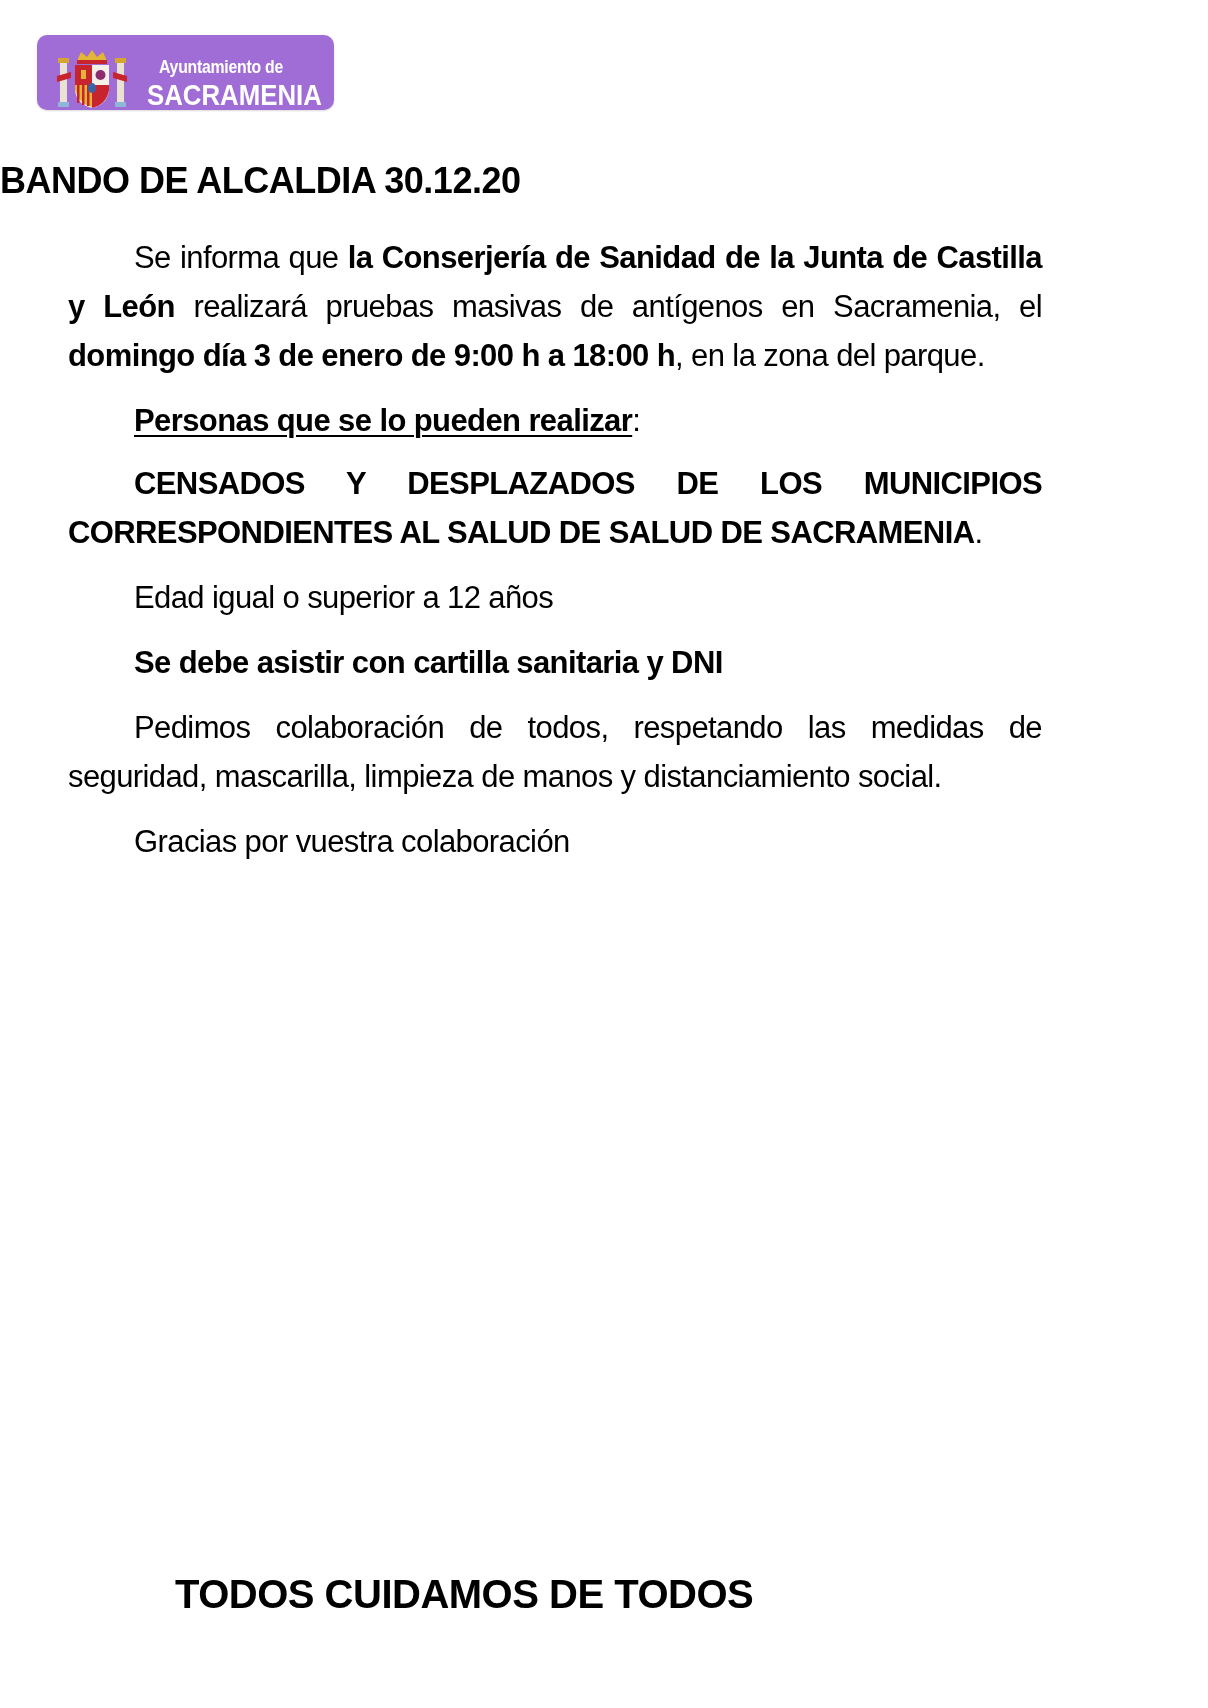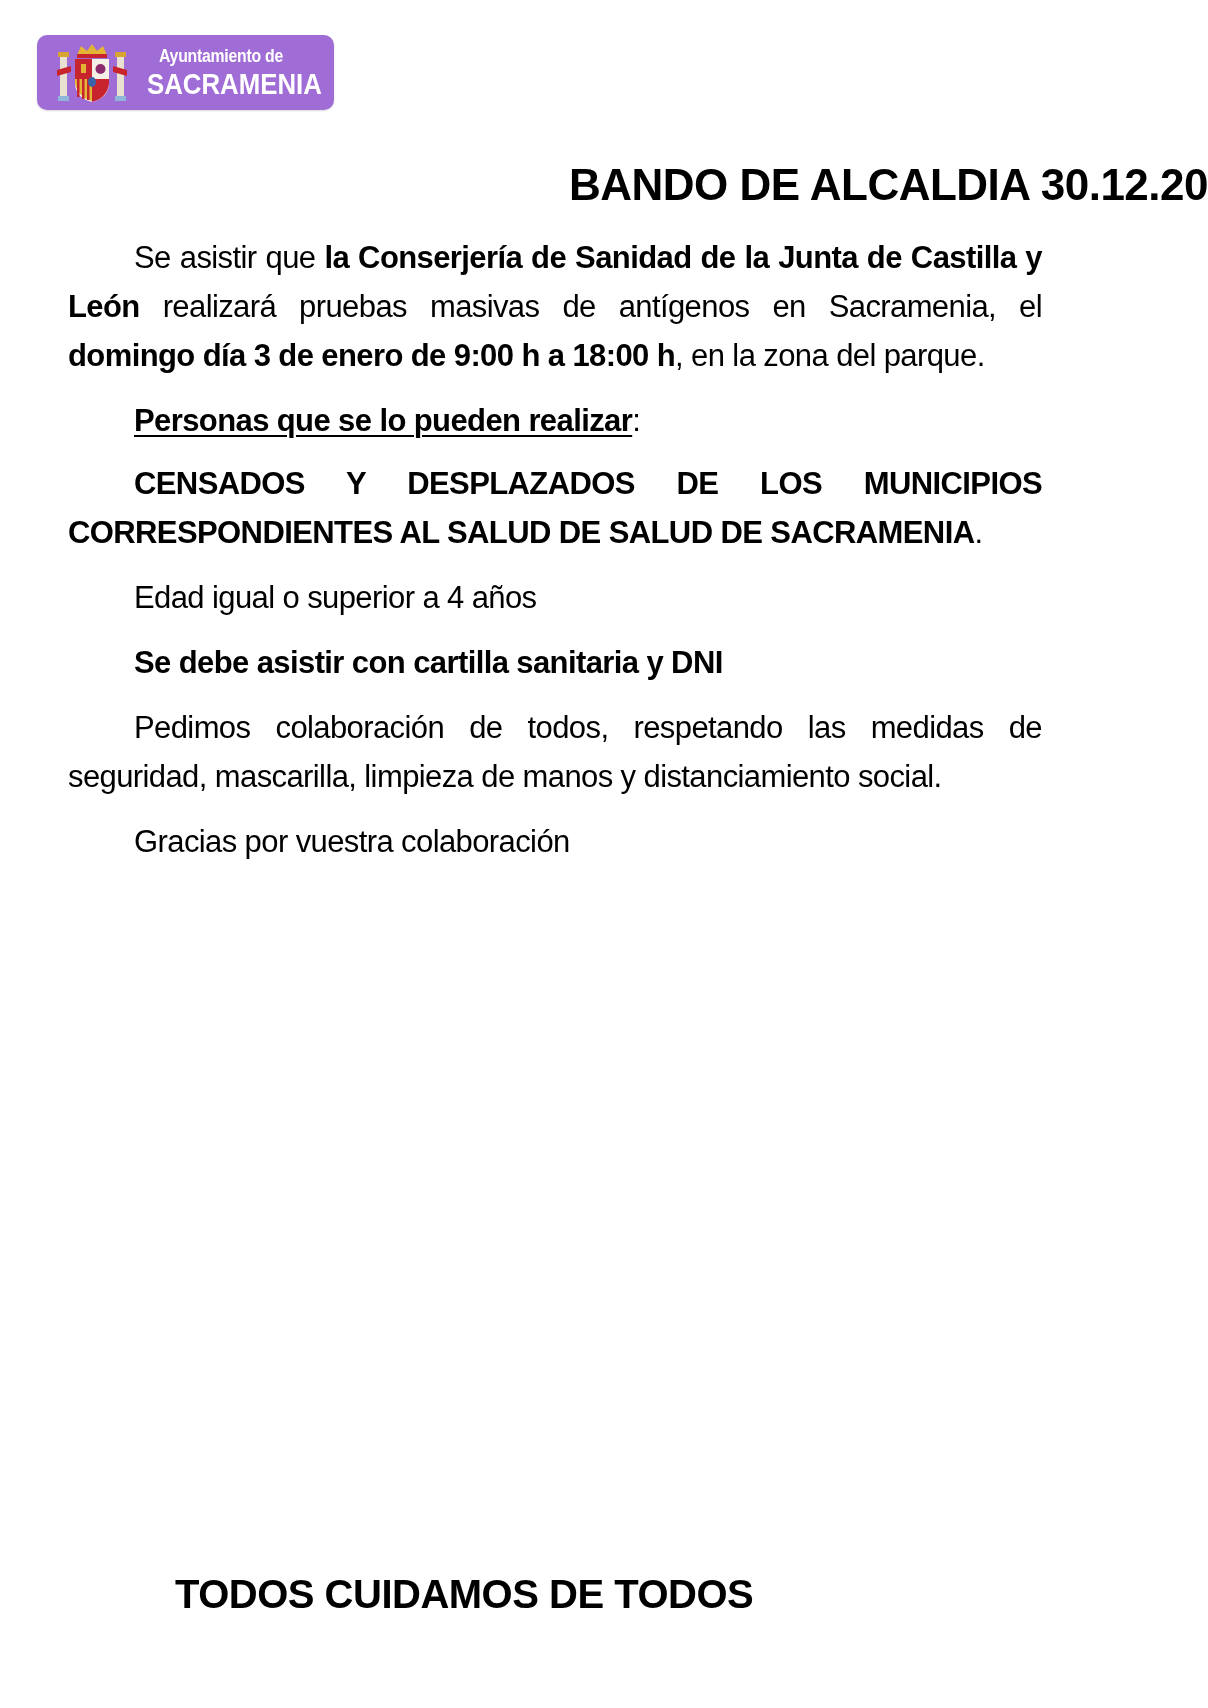--- a/index.html
+++ b/index.html
@@ -13,21 +13,21 @@
     }
     .logo {
       position: absolute;
       left: 37px;
       top: 35px;
       width: 297px;
       height: 75px;
       background: #a06cd5;
       border-radius: 10px;
       display: flex;
-      align-items: center;
+      align-items: flex-end;
       box-shadow: 0 1px 2px rgba(0,0,0,0.15);
     }
     .crest {
       width: 70px;
       height: 62px;
       margin-left: 20px;
       position: relative;
     }
     .crest svg { width: 70px; height: 62px; display: block; }
     .logo-text {
@@ -54,23 +54,23 @@
       letter-spacing: 0px;
       transform: scaleX(0.86);
       transform-origin: left;
     }
 
     .title {
       position: absolute;
       left: 0;
       width: 1208px;
       top: 160px;
-      text-align: right;
+      text-align: left;
       font-weight: bold;
-      font-size: 44px;
+      font-size: 36px;
       letter-spacing: -0.5px;
       margin: 0;
     }
 
     .doc {
       position: absolute;
       left: 68px;
       width: 974px;
       top: 233px;
       font-size: 31px;
@@ -142,29 +142,29 @@
   </div>
   <div class="logo-text">
     <span class="logo-line1">Ayuntamiento de</span>
     <span class="logo-line2">SACRAMENIA</span>
   </div>
 </div>
 
 <h1 class="title">BANDO DE ALCALDIA 30.12.20</h1>
 
 <div class="doc">
-  <p class="indent"><span>Se asistir que </span><b>la Conserjería de Sanidad de la Junta de Castilla y León</b><span> realizará pruebas masivas de antígenos en Sacramenia, el </span><b>domingo día 3 de enero de 9:00 h a 18:00 h</b><span>, en la zona del parque.</span></p>
+  <p class="indent"><span>Se informa que </span><b>la Conserjería de Sanidad de la Junta de Castilla y León</b><span> realizará pruebas masivas de antígenos en Sacramenia, el </span><b>domingo día 3 de enero de 9:00 h a 18:00 h</b><span>, en la zona del parque.</span></p>
 
 
   <p class="indent sp-16"><u><b>Personas que se lo pueden realizar</b></u><span>:</span></p>
 
   <p class="indent sp-14 caps-first"><b>CENSADOS Y DESPLAZADOS DE LOS MUNICIPIOS</b></p>
   <p class="caps"><b>CORRESPONDIENTES AL SALUD DE SALUD DE SACRAMENIA</b><span>.</span></p>
 
-  <p class="indent sp-16"><span>Edad igual o superior a 4 años</span></p>
+  <p class="indent sp-16"><span>Edad igual o superior a 12 años</span></p>
 
 
   <p class="indent sp-16"><b>Se debe asistir con cartilla sanitaria y DNI</b></p>
 
   <p class="indent sp-16"><span>Pedimos colaboración de todos, respetando las medidas de seguridad, mascarilla, limpieza de manos y distanciamiento social.</span></p>
 
 
   <p class="indent sp-16"><span>Gracias por vuestra colaboración</span></p>
 </div>
 

